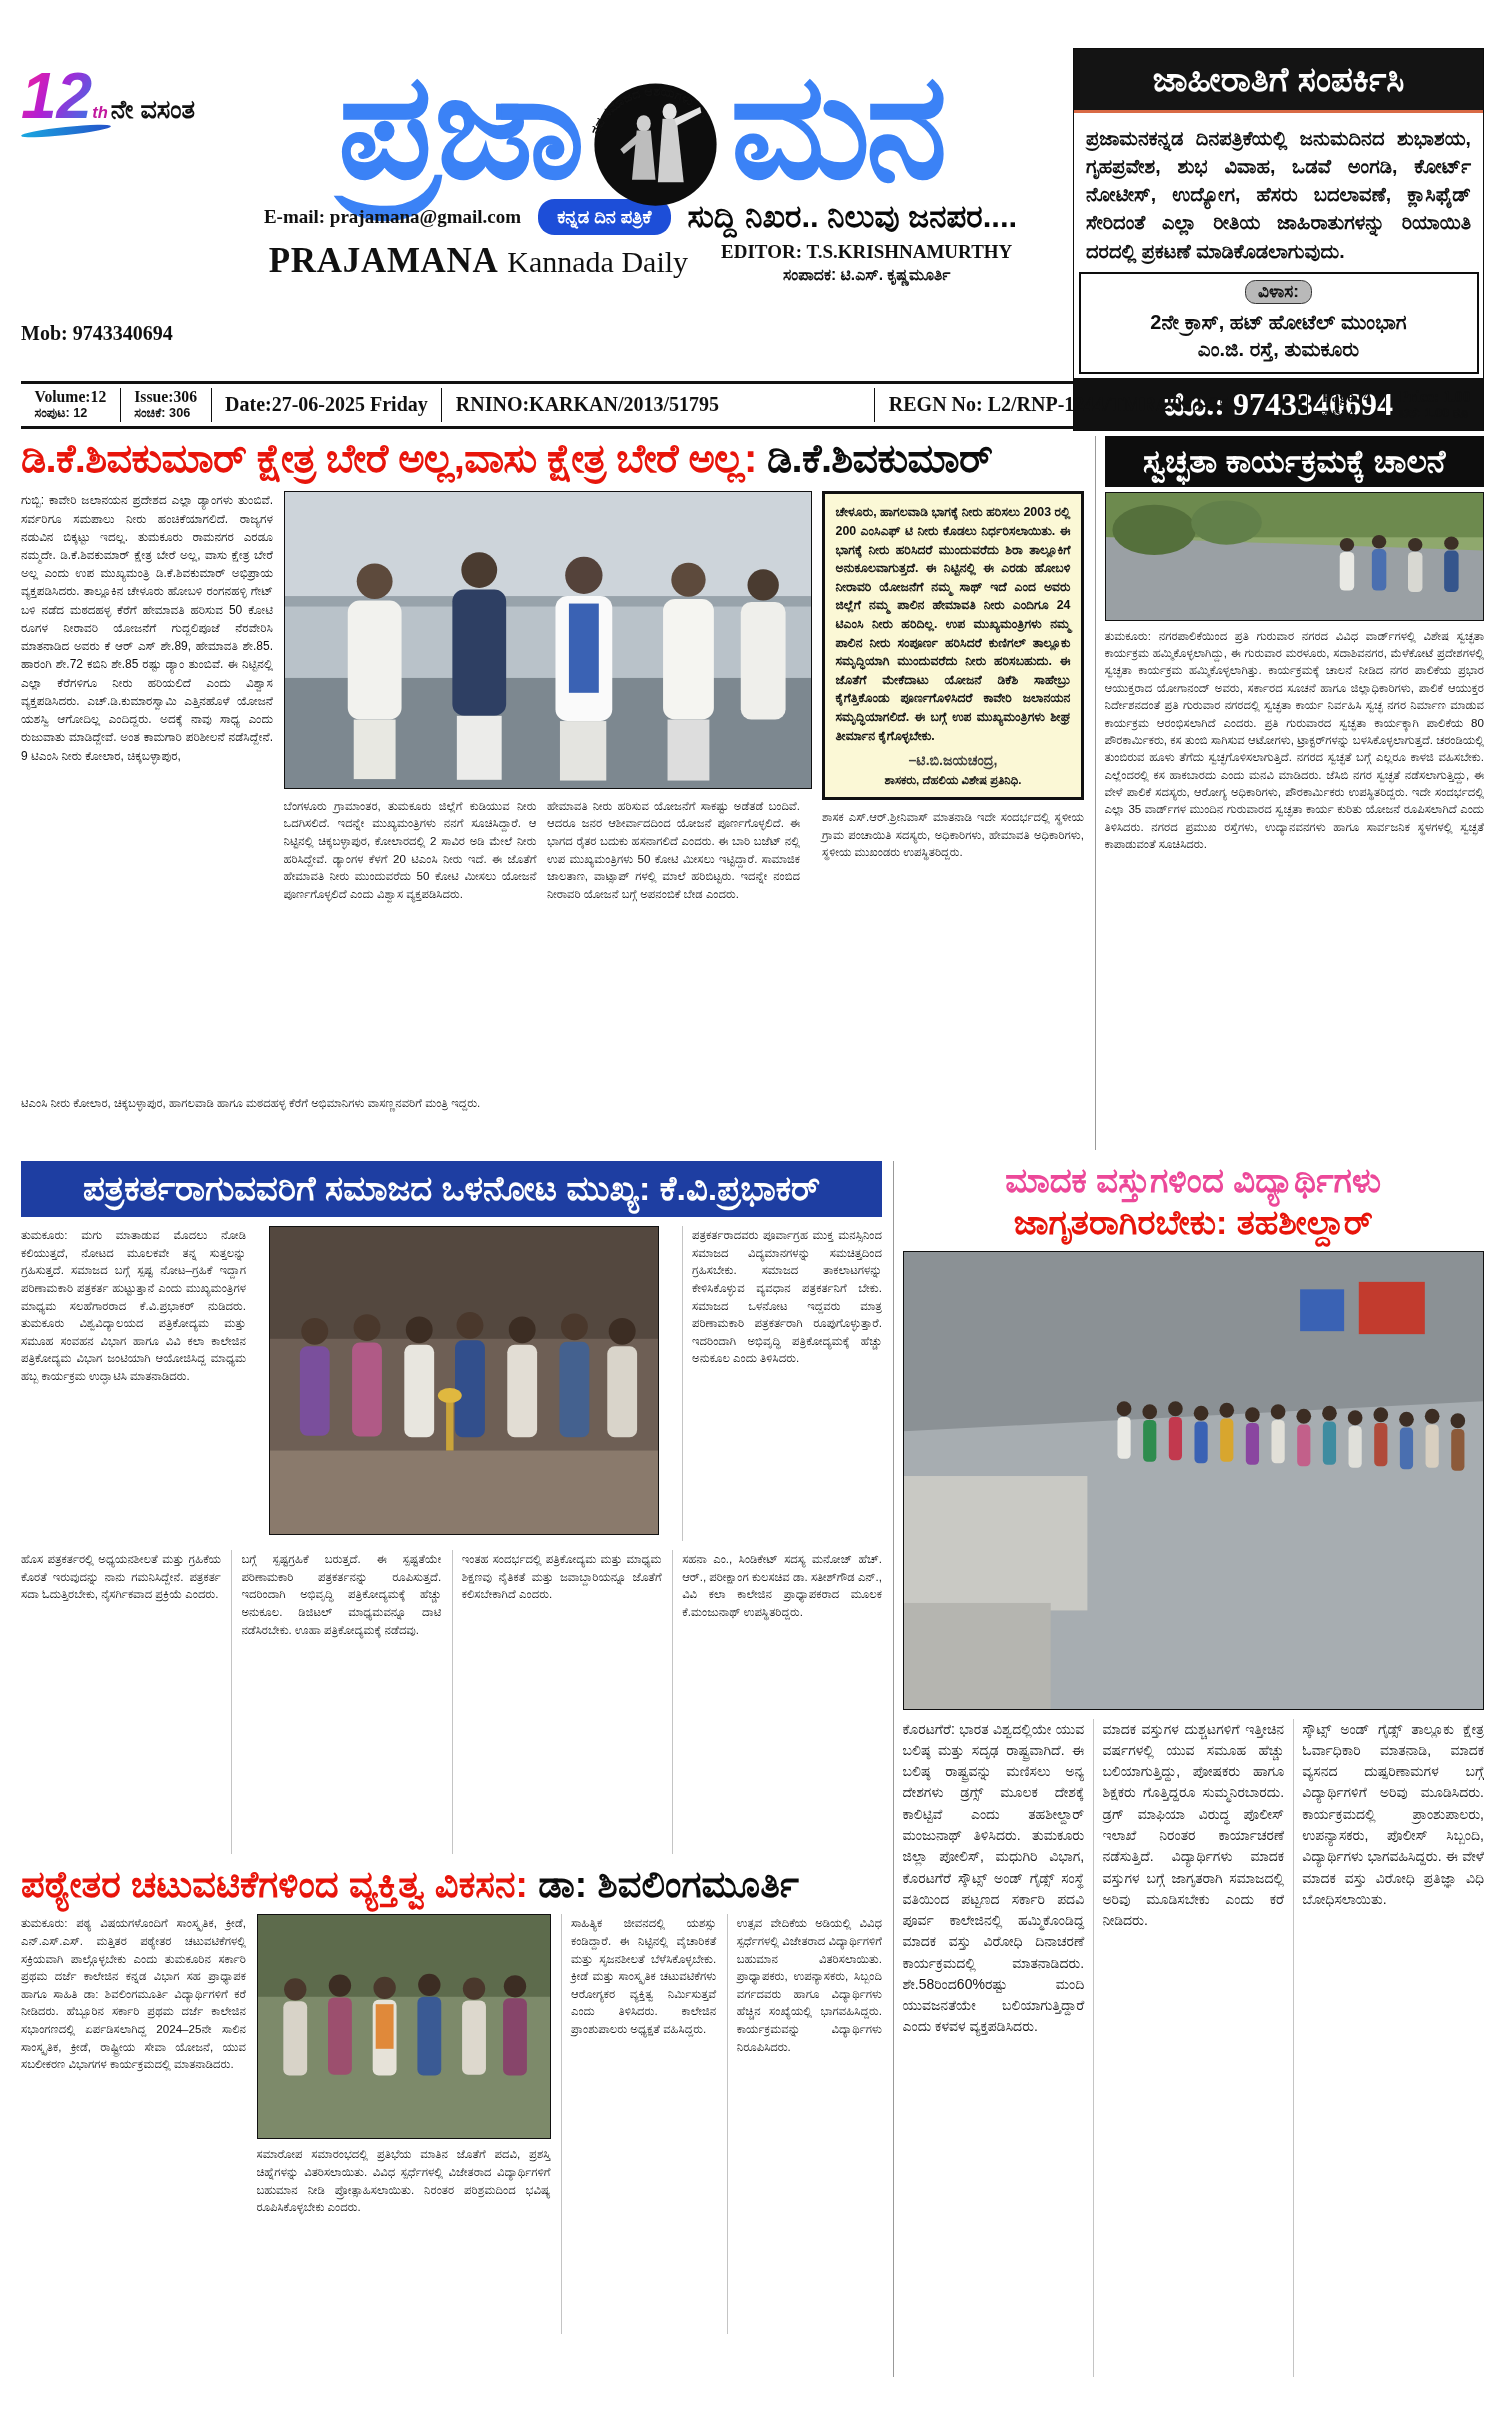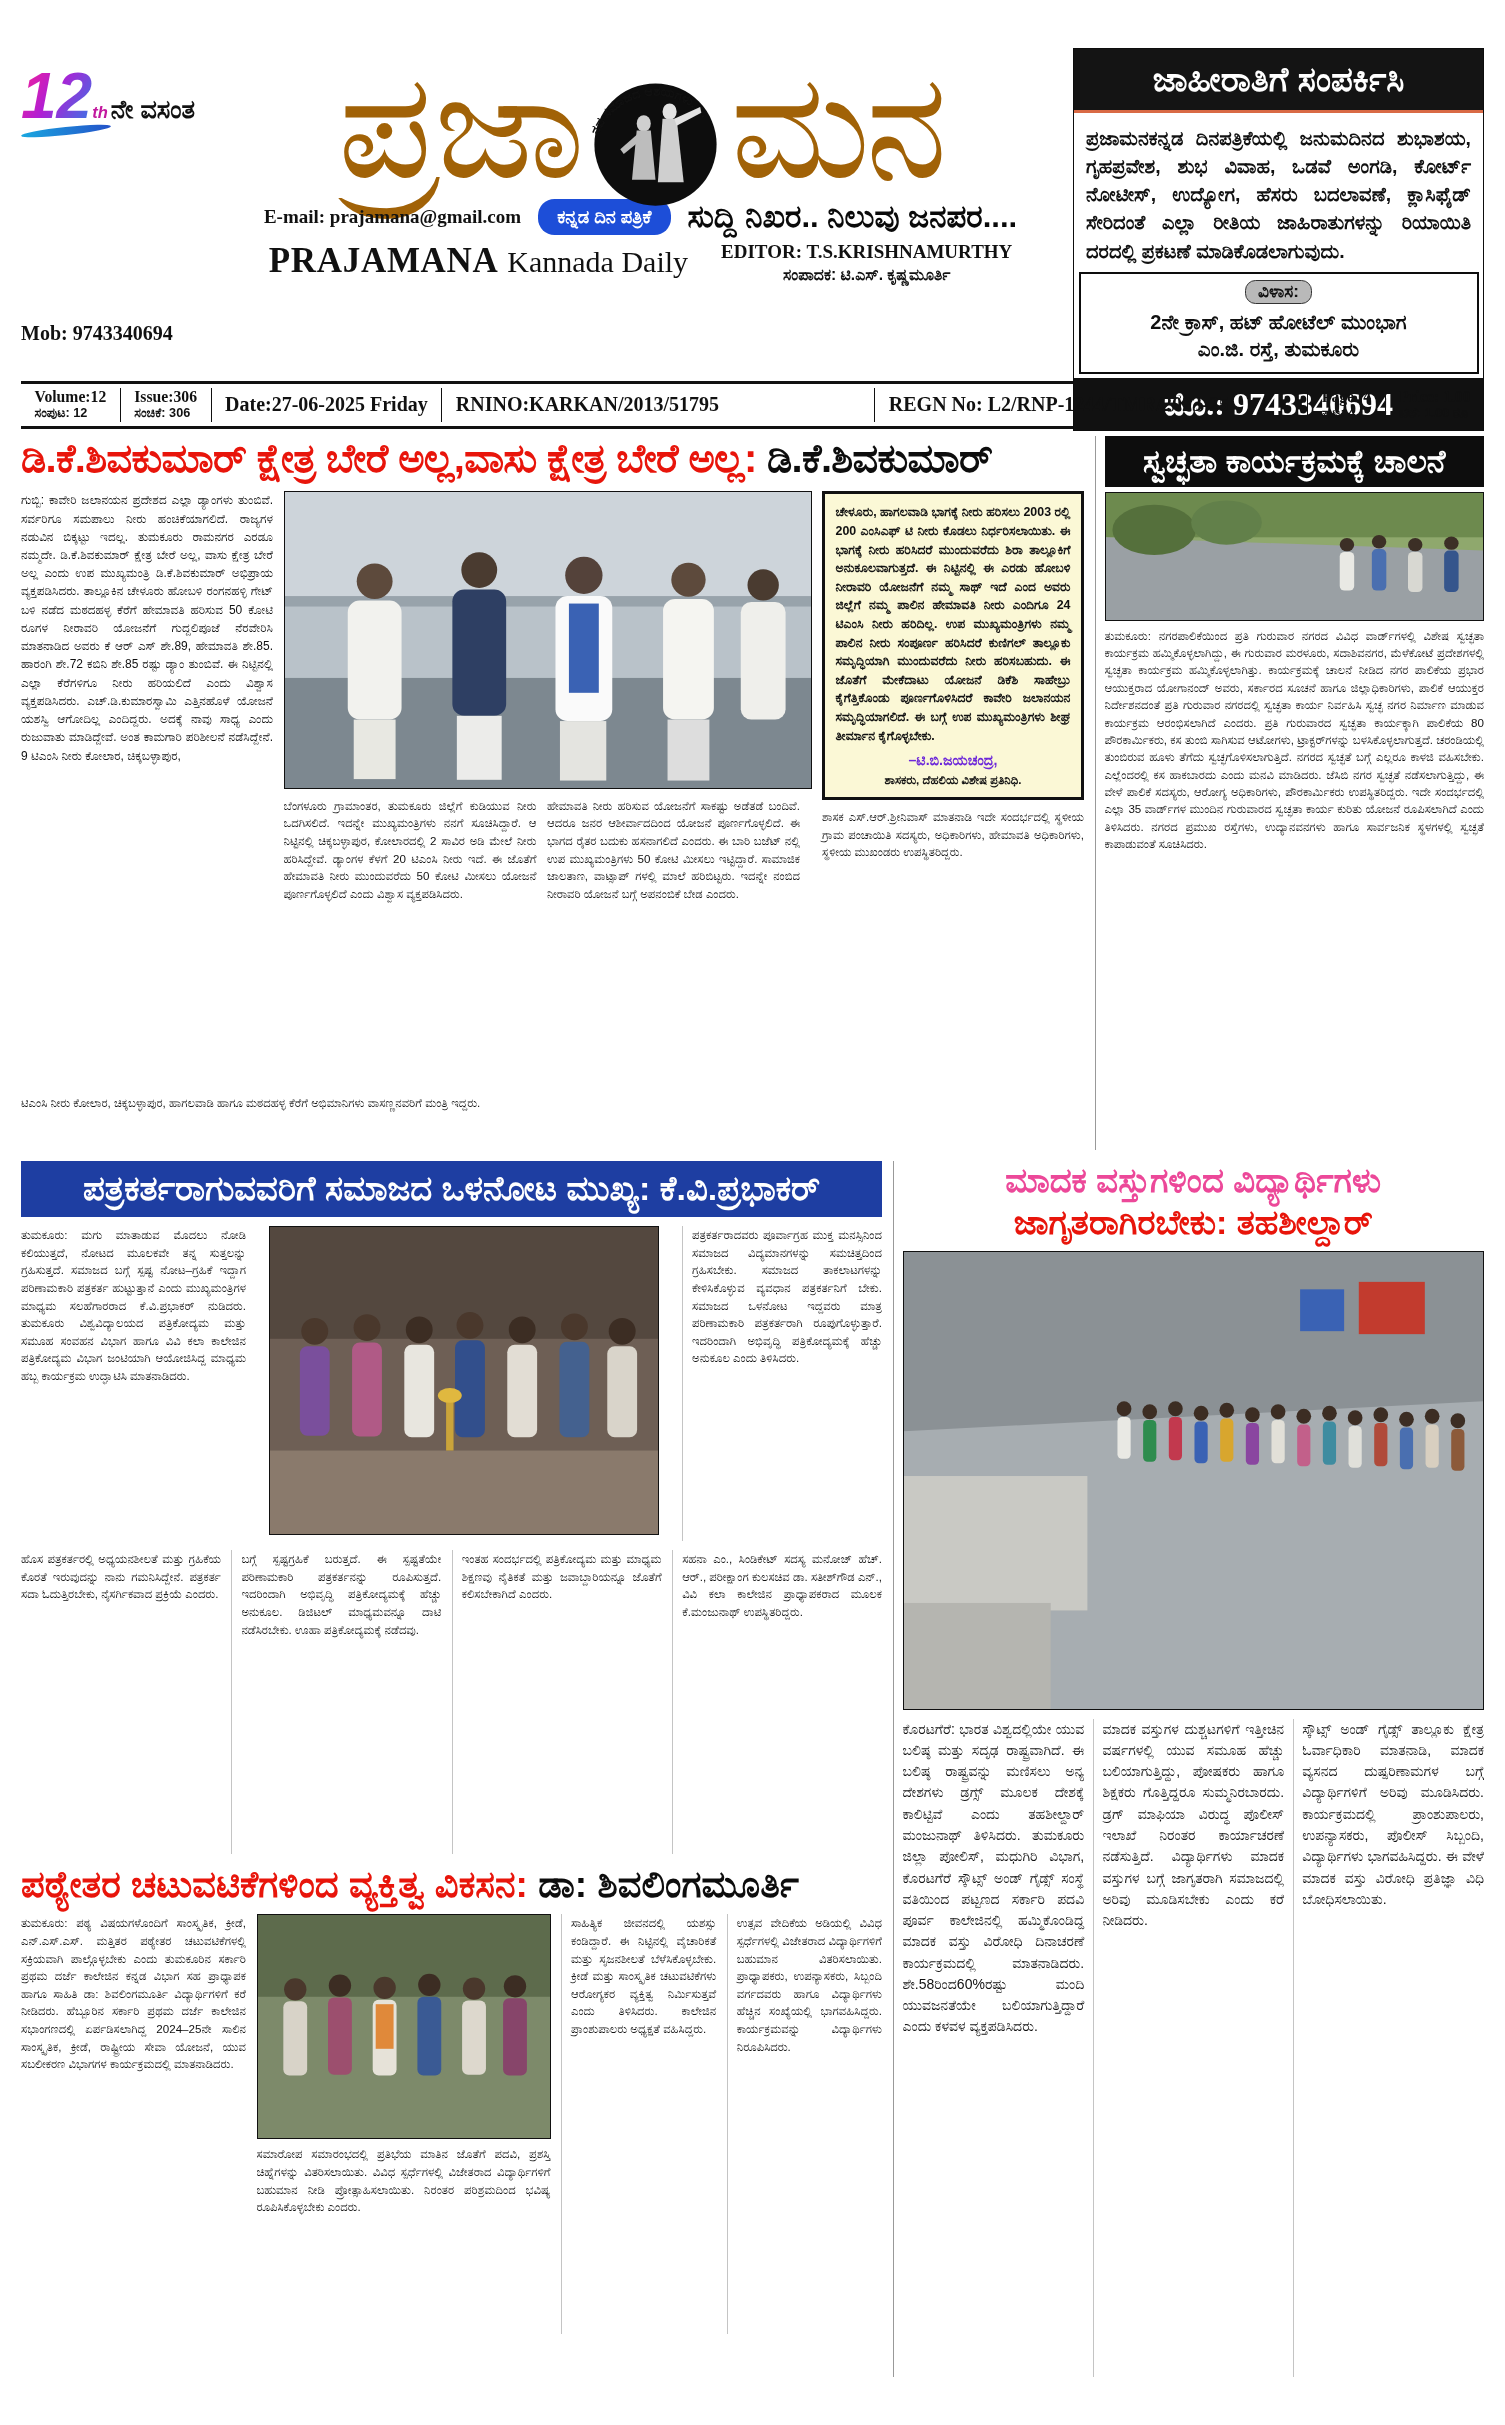--- a/index.html
+++ b/index.html
@@ -14,21 +14,21 @@
            background:linear-gradient(120deg,#ff1f8f,#b01fd4 45%,#2a7fe8);
            -webkit-background-clip:text; background-clip:text; color:transparent; line-height:0.9; }
   .num-sup { font-size:16.5px; font-weight:bold; color:#c2189e; font-style:italic; }
   .anniv-kn { font-size:25.5px; font-weight:bold; color:#111; margin-left:3px; }
   .anniv-swash { width:90px; height:7.5px; border-radius:50%; margin-top:1.5px;
            background:linear-gradient(90deg,#19a7e0,#2452c9); transform:rotate(-6deg); }
   .mob-line { position:absolute; bottom:33px; left:0; font-size:20px; font-weight:bold; font-family:"Liberation Serif",serif; }
 
   .mast-center { flex:1; text-align:center; position:relative; height:100%; }
   .mast-title-row { display:flex; align-items:center; justify-content:center; gap:4.5px; margin-top:37px; }
-  .mast-word { font-size:147px; font-weight:400; line-height:0.92; letter-spacing:-4.5px; color:#a16207;
+  .mast-word { font-size:147px; font-weight:700; line-height:0.92; letter-spacing:-4.5px; color:#3b82f6;
                font-family:"DejaVu Sans",sans-serif;text-align:center; }
   .logo-circle { width:141px; height:141px; flex:0 0 141px; position:relative; top:10.5px; }
   .mast-sub { display:flex; align-items:center; justify-content:center; gap:16.5px; margin-top:1.5px; }
   .email { font-size:19px; font-weight:bold; font-family:"Liberation Serif",serif; }
   .badge-pill { background:#1d4ed8; color:#fff; font-size:18px; font-weight:bold;
                 padding:7.5px 19.5px; border-radius:16.5px; }
   .tagline { font-size:31px; font-weight:bold; color:#0a0a0a; }
   .mast-sub2 { display:flex; justify-content:center; gap:33px; align-items:flex-start; margin-top:6px; }
   .en-name { font-family:"Liberation Serif",serif; font-size:35px; }
   .en-name b { letter-spacing:0.7px; }
@@ -67,21 +67,21 @@
   .s1-cols { display:flex; gap:10.5px; margin-top:10.5px; height:597px; }
   .newscol { font-size:11.6px; line-height:1.52; text-align:justify; }
   .s1-c1 { width:252px; flex:0 0 252px; font-size:12px; }
   .s1-center { width:528px; flex:0 0 528px; display:flex; flex-direction:column; gap:7.5px; }
   .s1-photo { width:528px; height:298px; border:1.5px solid #111; }
   .s1-sub { display:flex; gap:10.5px; flex:1; }
   .s1-sub > div { width:253px; }
   .s1-c4 { flex:1; display:flex; flex-direction:column; gap:7.5px; }
   .quotebox { background:#fbf8d6; border:3px solid #111; padding:9px 10.5px; font-size:12.4px;
               font-weight:bold; line-height:1.5; text-align:justify; }
-  .quote-sig { color:#6d28d9; text-align:center; font-size:14.2px; font-weight:bold; margin-top:4.5px; }
+  .quote-sig { color:#404040; text-align:center; font-size:14.2px; font-weight:bold; margin-top:4.5px; }
   .quote-sig2 { text-align:center; font-size:11.6px; font-weight:bold; }
   .closing-line { margin-top:6px; font-size:11.6px; line-height:1.5; }
 
   .s1-right { flex:1; border-left:1.5px solid #999; padding-left:9px; display:flex; flex-direction:column; }
   .banner-black { background:#0d0d0d; color:#fff; font-size:31.5px; font-weight:900; text-align:center;
                   padding:9px 3px; line-height:1.05; }
   .sw-photo { width:100%; height:129px; border:1.5px solid #111; margin-top:4.5px; }
   .sw-body { margin-top:6px; font-size:11.6px; line-height:1.5; text-align:justify; flex:1; overflow:hidden; }
 
   

